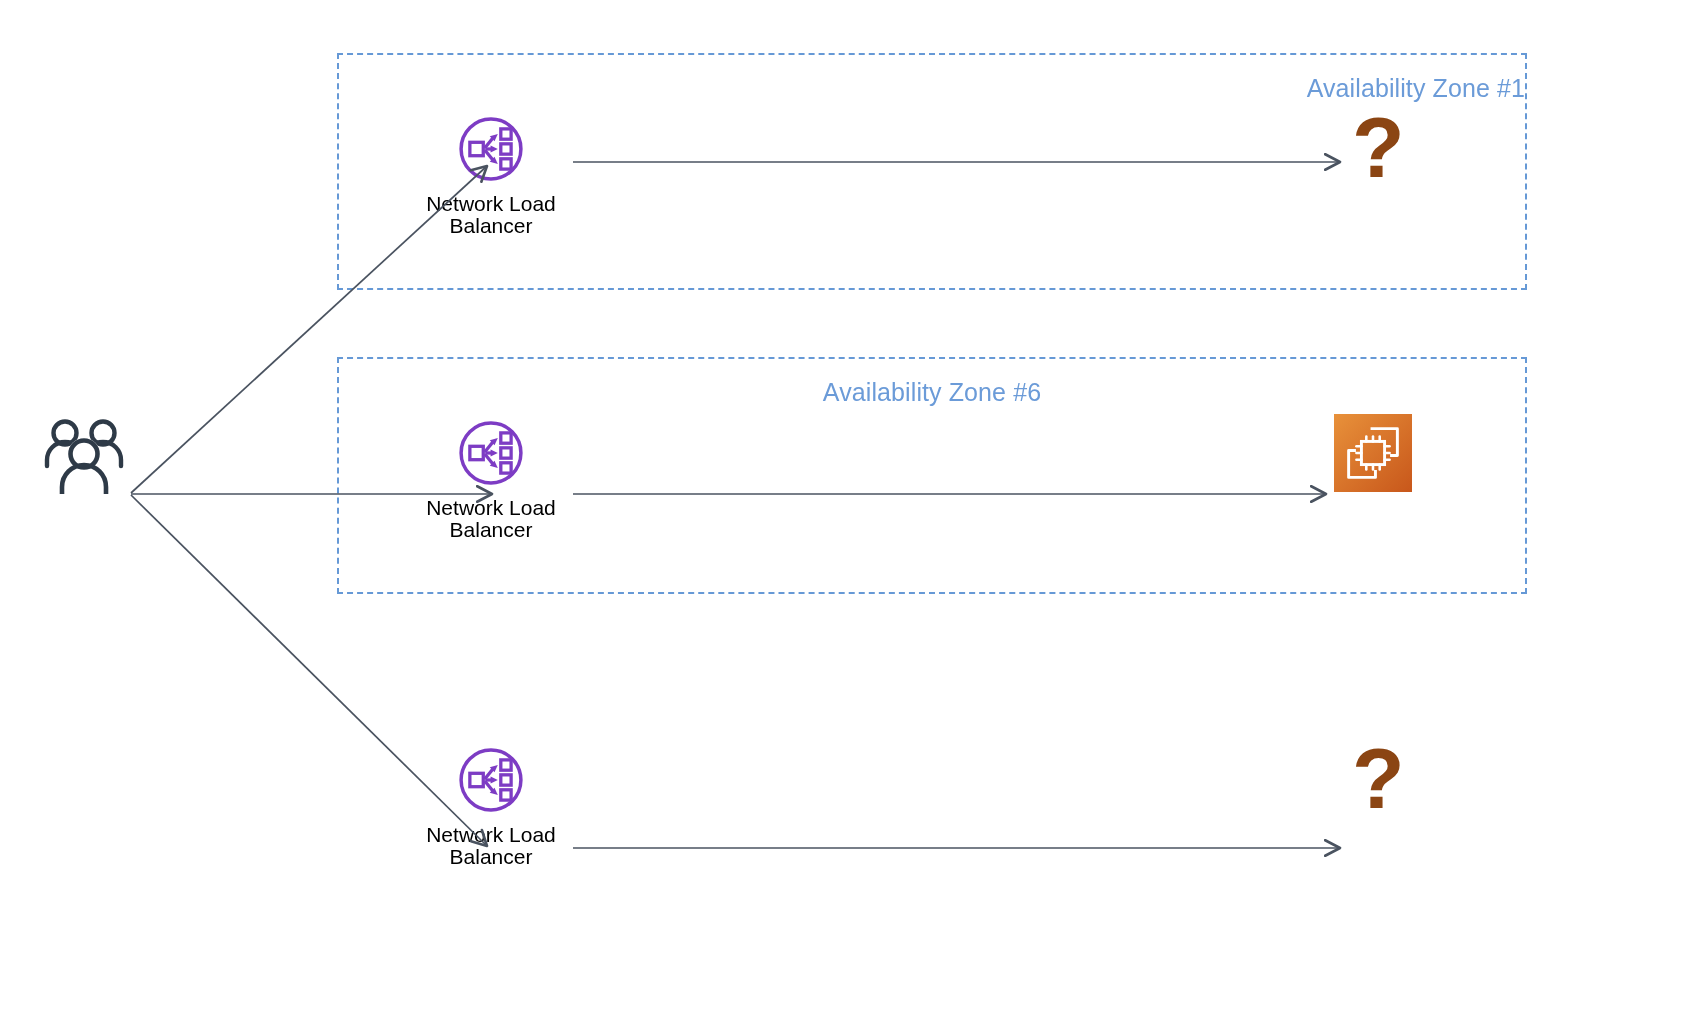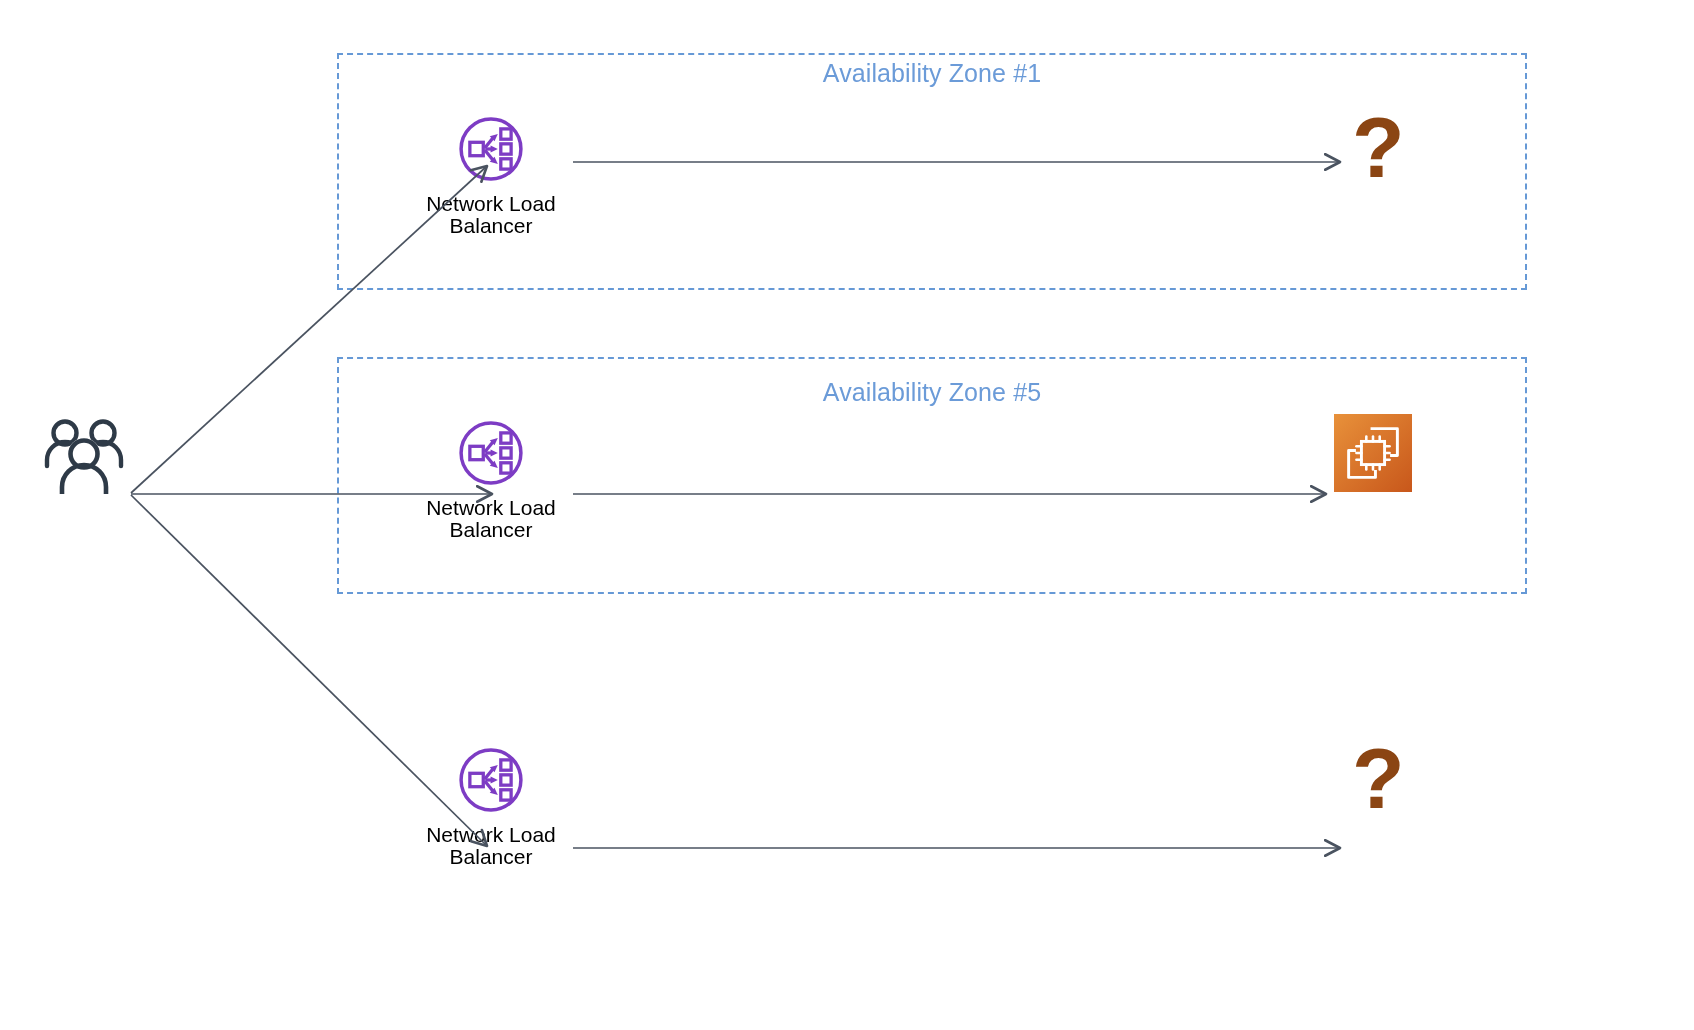--- a/index.html
+++ b/index.html
@@ -94,21 +94,21 @@
     height: 1030px;
     pointer-events: none;
   }
 </style>
 </head>
 <body>
 
 <div id="canvas">
 
   <div class="az-box" style="left:337px; top:53px; width:1190px; height:237px;">
-    <div class="az-title" style="top:4px;">Availability Zone #1</div>
+    <div class="az-title" style="top:19px;text-align:right;">Availability Zone #1</div>
   </div>
 
   <div class="nlb-node" style="left:401px; top:116px;">
     <svg class="nlb-icon" viewBox="0 0 64 64">
       <circle cx="32" cy="32" r="29" fill="none" stroke="#7d3cc4" stroke-width="3.4"></circle>
       <rect x="11.5" y="25.5" width="13" height="13" fill="none" stroke="#7d3cc4" stroke-width="3.2"></rect>
       <rect x="41.5" y="12.5" width="10" height="10" fill="none" stroke="#7d3cc4" stroke-width="3.2"></rect>
       <rect x="41.5" y="27" width="10" height="10" fill="none" stroke="#7d3cc4" stroke-width="3.2"></rect>
       <rect x="41.5" y="41.5" width="10" height="10" fill="none" stroke="#7d3cc4" stroke-width="3.2"></rect>
       <path d="M26 31 L34 21" stroke="#7d3cc4" stroke-width="3.2" fill="none"></path>
@@ -118,21 +118,21 @@
       <path d="M26 33 L34 43" stroke="#7d3cc4" stroke-width="3.2" fill="none"></path>
       <path d="M38.6 46.6 L30.8 44.4 L35.4 39.6 Z" fill="#7d3cc4"></path>
     </svg>
     <div class="nlb-label">Network Load
 Balancer</div>
   </div>
 
   <div class="qmark" style="left:1352px; top:104px;">?</div>
 
   <div class="az-box" style="left:337px; top:357px; width:1190px; height:237px;">
-    <div class="az-title" style="top:19px;">Availability Zone #5</div>
+    <div class="az-title" style="top:19px;">Availability Zone #6</div>
   </div>
 
   <div class="nlb-node" style="left:401px; top:420px;">
     <svg class="nlb-icon" viewBox="0 0 64 64">
       <circle cx="32" cy="32" r="29" fill="none" stroke="#7d3cc4" stroke-width="3.4"></circle>
       <rect x="11.5" y="25.5" width="13" height="13" fill="none" stroke="#7d3cc4" stroke-width="3.2"></rect>
       <rect x="41.5" y="12.5" width="10" height="10" fill="none" stroke="#7d3cc4" stroke-width="3.2"></rect>
       <rect x="41.5" y="27" width="10" height="10" fill="none" stroke="#7d3cc4" stroke-width="3.2"></rect>
       <rect x="41.5" y="41.5" width="10" height="10" fill="none" stroke="#7d3cc4" stroke-width="3.2"></rect>
       <path d="M26 31 L34 21" stroke="#7d3cc4" stroke-width="3.2" fill="none"></path>

